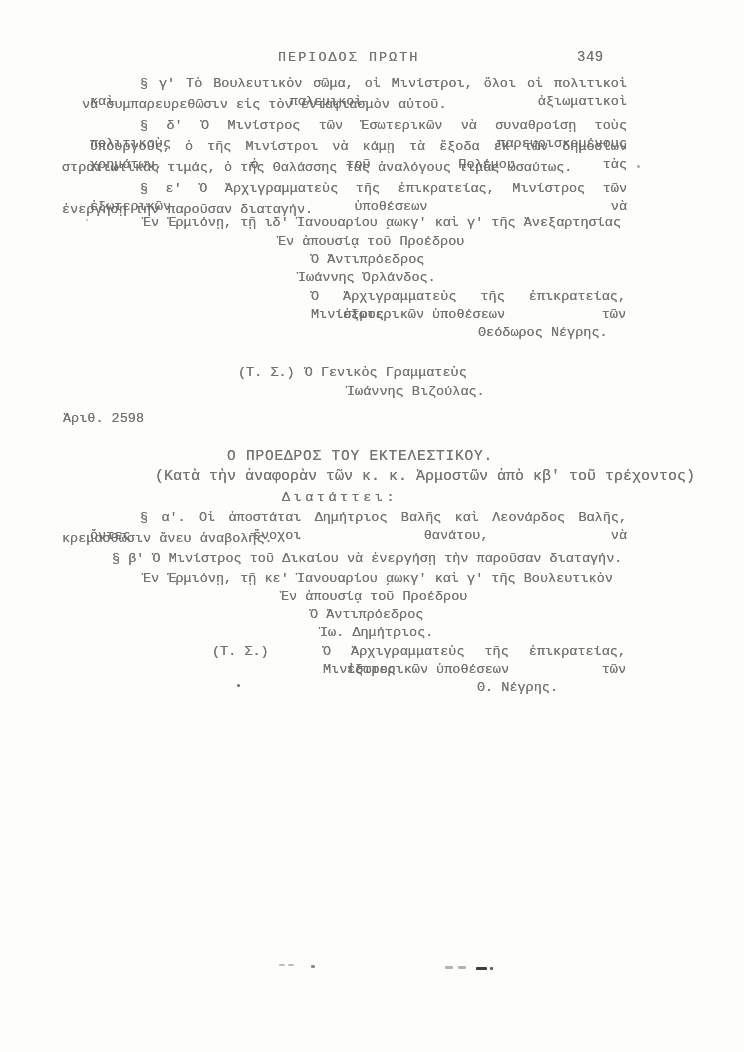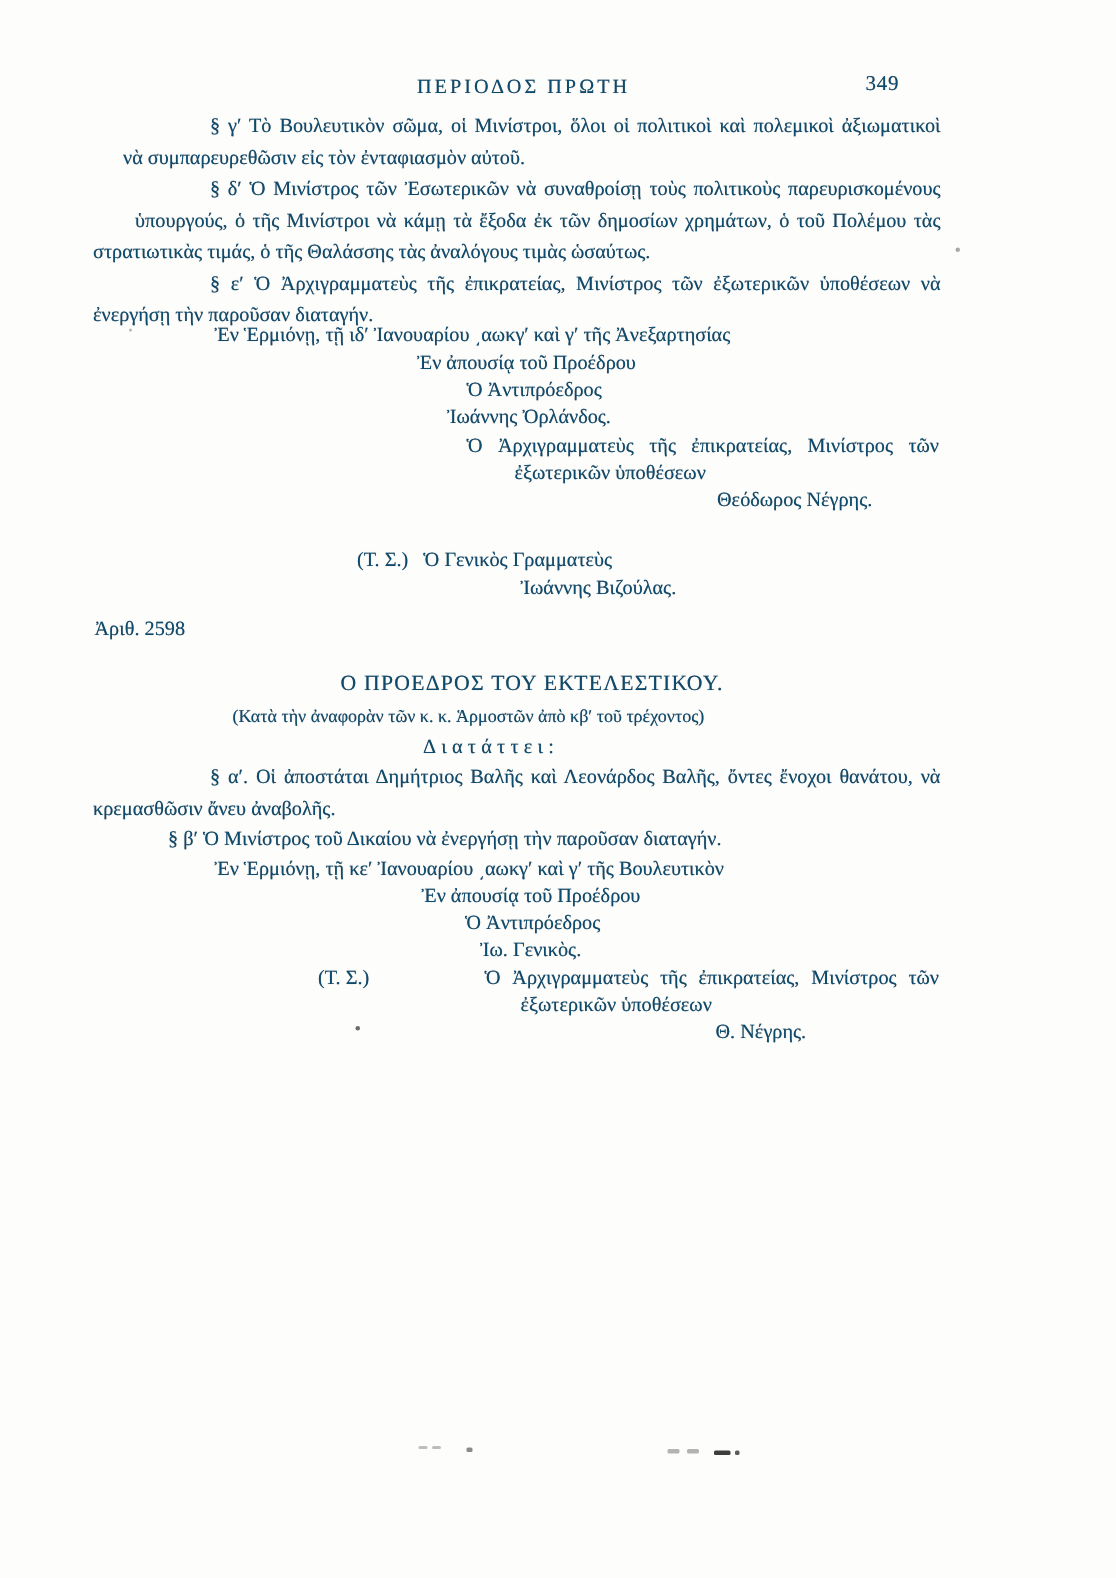--- a/index.html
+++ b/index.html
@@ -1,22 +1,22 @@
 <!DOCTYPE html>
 <html><head>
 <meta charset="utf-8">
 <style>
   html,body{margin:0;padding:0;background:#e8e8e8;}
   .page{
     position:relative;
     width:744px;height:1052px;
     margin:0 auto;
     background:#fdfdfc;
-    font-family:Liberation Serif, serif;
-    color:#0c4a6e;
+    font-family:Liberation Mono, monospace;
+    color:#737373;
     overflow:hidden;
   }
   .ln{
     position:absolute;
     font-size:13.5px;
     line-height:18px;
     white-space:nowrap;
     text-shadow:0 0 0.5px rgba(40,40,40,0.55);
   }
   .just{
@@ -45,21 +45,21 @@
   .sec1b{left:343px;top:306px;}
   .secn1{left:478px;top:324px;}
   .cert1{left:95px;top:344px;}
   .seal1{left:210px;top:364px;margin-left:28px;}
   .seal-gap{display:inline-block;width:10px;}
   .gensn1{left:347px;top:383px;}
   
   .arith{left:63px;top:410px;}
   .ttl1{left:212px;top:427px;font-size:15.5px;letter-spacing:0.8px;}
   .ttl2{left:227px;top:447px;font-size:14.5px;letter-spacing:0.8px;}
-  .subttl{left:155px;top:468px;font-size:12px;}
+  .subttl{left:155px;top:468px;font-size:15px;}
   .decree{left:282px;top:489px;letter-spacing:3.5px;}
   .pa-l1{left:62px;top:509px;width:537px;text-indent:50px;}
   .pa-l2{left:62px;top:530px;}
   .pb-l1{left:112px;top:550px;}
   .date2{left:143px;top:570px;}
   .abs2{left:281px;top:588px;}
   .vic2{left:310px;top:606px;}
   .vicn2{left:320px;top:624px;}
   .seal2{left:212px;top:643px;}
   .sec2a{left:295px;top:643px;width:303px;}
@@ -114,21 +114,21 @@
   <div class="ln subttl">(Κατὰ τὴν ἀναφορὰν τῶν κ. κ. Ἁρμοστῶν ἀπὸ κβ′ τοῦ τρέχοντος)</div>
   <div class="ln decree">Διατάττει:</div>
 
   <div class="ln just pa-l1">§ α′. Οἱ ἀποστάται Δημήτριος Βαλῆς καὶ Λεονάρδος Βαλῆς, ὄντες ἔνοχοι θανάτου, νὰ</div>
   <div class="ln pa-l2">κρεμασθῶσιν ἄνευ ἀναβολῆς.</div>
   <div class="ln pb-l1">§ β′ Ὁ Μινίστρος τοῦ Δικαίου νὰ ἐνεργήσῃ τὴν παροῦσαν διαταγήν.</div>
 
   <div class="ln date2">Ἐν Ἑρμιόνῃ, τῇ κε′ Ἰανουαρίου ͵αωκγ′ καὶ γ′ τῆς Βουλευτικὸν</div>
   <div class="ln abs2">Ἐν ἀπουσίᾳ τοῦ Προέδρου</div>
   <div class="ln vic2">Ὁ Ἀντιπρόεδρος</div>
-  <div class="ln vicn2">Ἰω. Γενικὸς.</div>
+  <div class="ln vicn2">Ἰω. Δημήτριος.</div>
   <div class="ln seal2">(Τ. Σ.)</div>
   <div class="ln just sec2a">Ὁ Ἀρχιγραμματεὺς τῆς ἐπικρατείας, Μινίστρος τῶν</div>
   <div class="ln sec2b">ἐξωτερικῶν ὑποθέσεων</div>
   <div class="ln secn2">Θ. Νέγρης.</div>
 
   <div class="art a1"></div>
   <div class="art a2"></div>
   <div class="art a3"></div>
   <div class="art a4"></div>
   <div class="art a5"></div>

